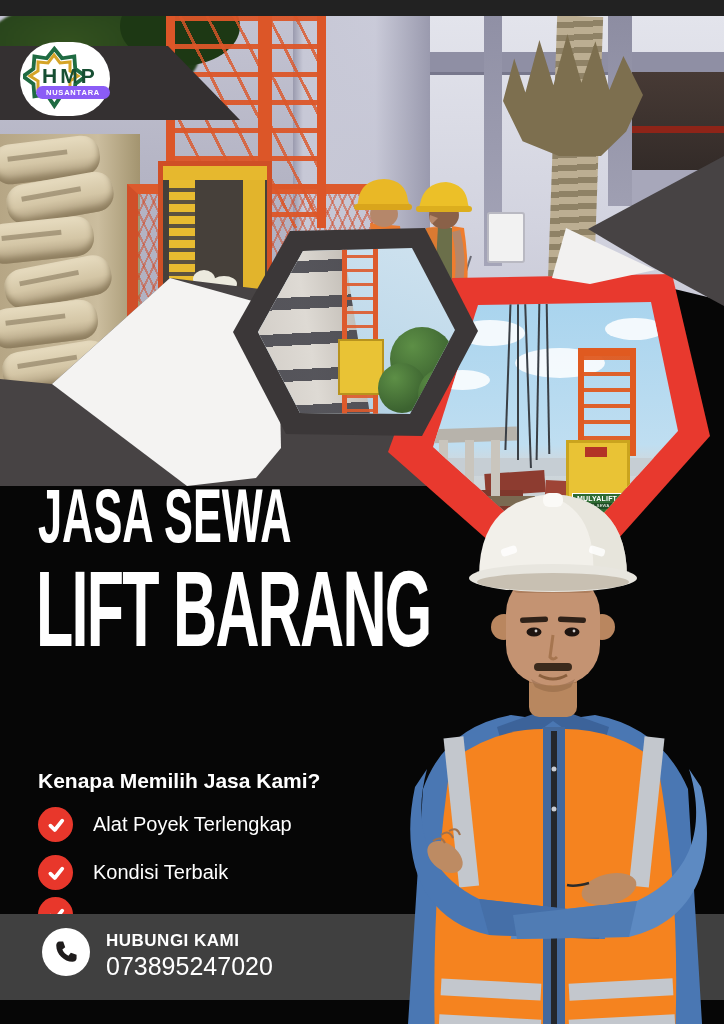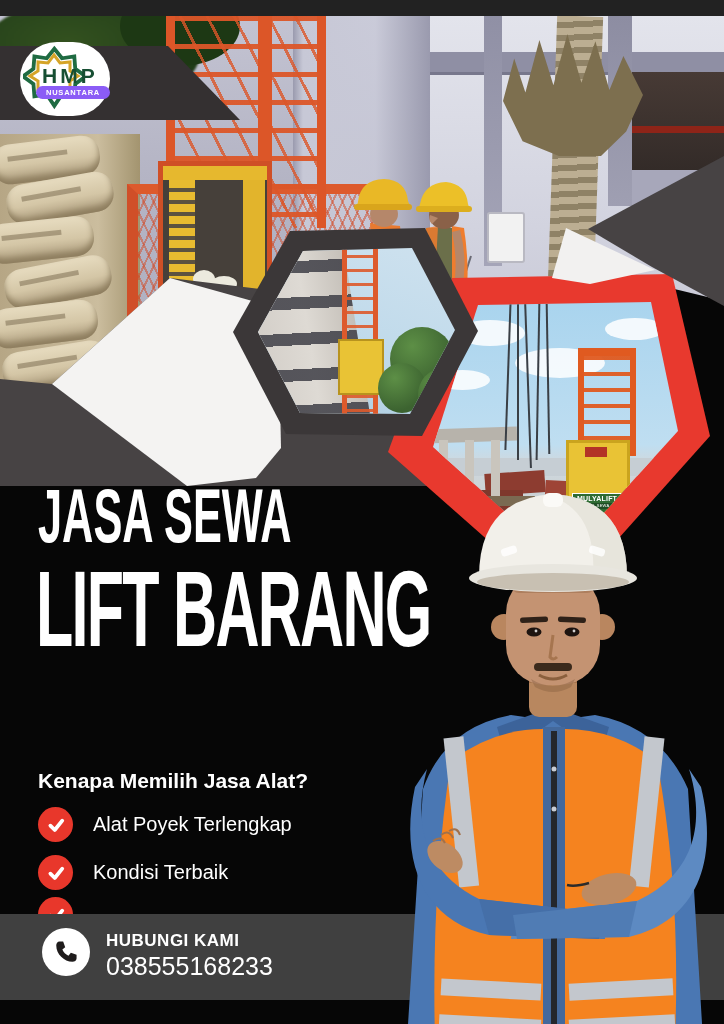--- a/index.html
+++ b/index.html
@@ -309,21 +309,21 @@
     </svg>
     <div class="logo-brand">HMP</div>
     <div class="logo-ribbon">NUSANTARA</div>
   </div>
 
   <div class="abs black-sec"></div>
 
   <div class="abs t1">JASA SEWA</div>
   <div class="abs t2">LIFT BARANG</div>
 
-  <div class="abs why-h">Kenapa Memilih Jasa Alat?</div>
+  <div class="abs why-h">Kenapa Memilih Jasa Kami?</div>
 
   <div class="check-row" style="top:839px;">
     <div class="check-circle">
       <svg width="20" height="20" viewBox="0 0 32 32">
           <path d="M7 17 L14 24 L26 9" fill="none" stroke="#fff" stroke-width="6" stroke-linecap="round" stroke-linejoin="round"></path>
         </svg>
     </div>
     <div class="check-label">Kondisi Terbaik</div>
   </div>
   <div class="check-row" style="top:791px;">
@@ -342,21 +342,21 @@
     </div>
   </div>
 
   <div class="abs contact-bar">
     <div class="phone-circle">
       <svg width="26" height="26" viewBox="0 0 32 32">
           <path d="M8 3 C5.5 3 4 5.5 4 8 C4 18.5 13.5 28 24 28 C26.5 28 29 26.5 29 24 L29 19.5 L22 17 L19 20.5 C15.5 19 13 16.5 11.5 13 L15 10 L12.5 3 Z" fill="#1f1c1c"></path>
         </svg>
     </div>
     <div class="contact-label">HUBUNGI KAMI</div>
-    <div class="contact-phone">038555168233</div>
+    <div class="contact-phone">073895247020</div>
   </div>
 
   <svg class="abs man" width="331" height="571" viewBox="0 0 331 571">
 
     <path d="M30 320 Q52 258 118 246 L160 252 L202 246 Q268 258 295 320 L310 571 L14 571 Z" fill="#4a77b3"></path>
 
     <path d="M104 258 L160 238 L216 258 L208 286 L160 252 L112 286 Z" fill="#3c639a"></path>
 
     <path d="M58 292 Q100 260 150 260 L150 571 L42 571 Q38 420 58 292 Z" fill="#f5831f"></path>
     <path d="M264 292 Q222 260 172 260 L172 571 L282 571 Q288 420 264 292 Z" fill="#f5831f"></path>

